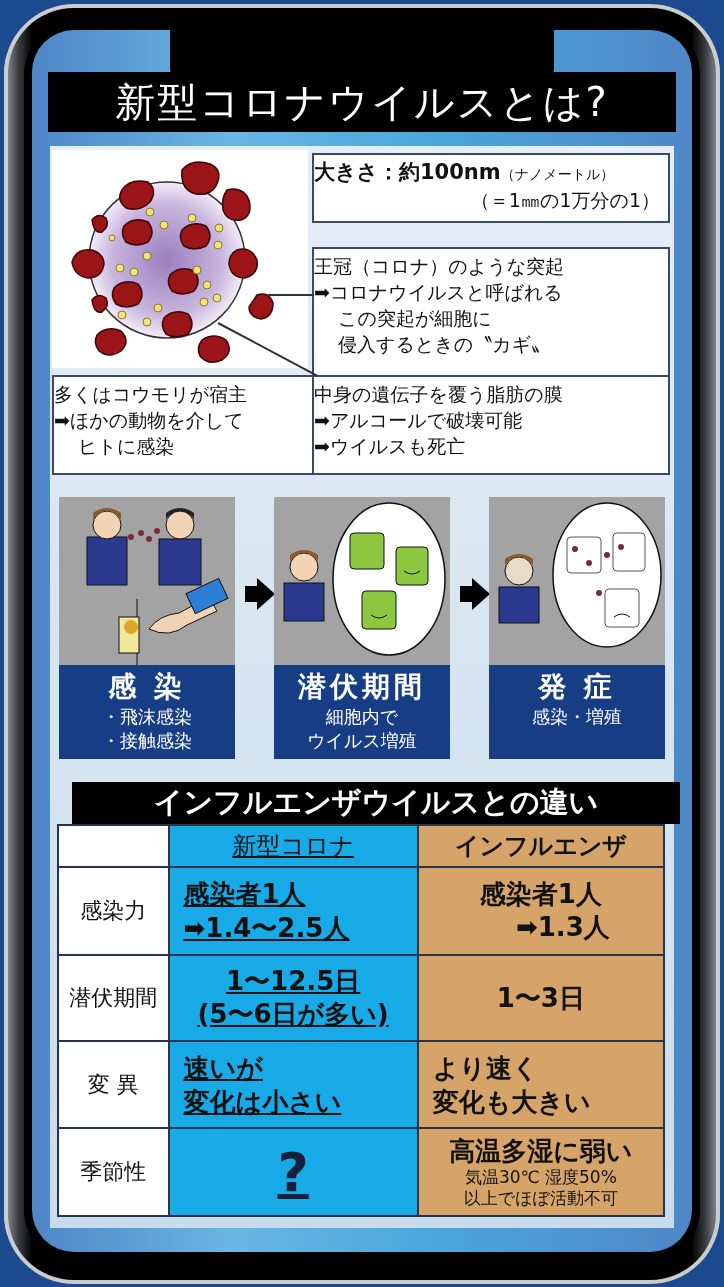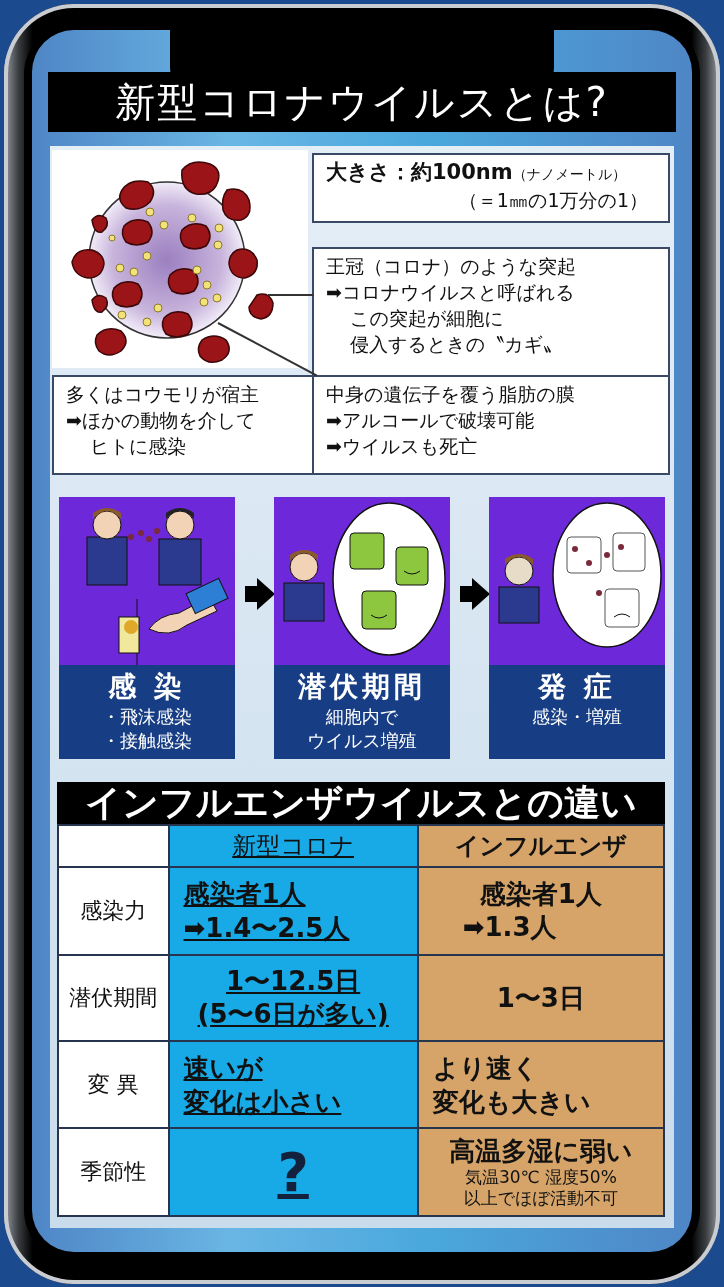--- a/index.html
+++ b/index.html
@@ -37,49 +37,49 @@
     position: absolute; left: 48px; top: 72px; width: 628px; height: 60px;
     background: #000; color: #fff; font-weight: normal; font-size: 40px;
     display: flex; align-items: center; justify-content: center; letter-spacing: 2px;
     z-index: 6;
   }
   .virus-box {
     position: absolute; left: 52px; top: 150px; width: 256px; height: 218px; background: #fff;
   }
   .info-box {
     position: absolute; background: #fff; border: 2px solid #3a4a66;
-    font-size: 19px; line-height: 26px; color: #111; padding: 4px 12px;
+    font-size: 19px; line-height: 26px; color: #111; padding: 4px 0;
   }
   .size-box { left: 312px; top: 153px; width: 358px; height: 70px; }
   .size-box .l1 { font-weight: bold; font-size: 21px; }
   .size-box .l1 small { font-size: 14px; font-weight: normal; }
   .size-box .l2 { text-align: right; padding-right: 8px; }
   .crown-box { left: 312px; top: 231px; width: 358px; height: 135px; margin-top: 16px; }
   .bat-box { left: 52px; top: 375px; width: 264px; height: 100px; }
   .mem-box { left: 312px; top: 375px; width: 358px; height: 100px; }
   .indent { padding-left: 24px; }
   .connector { position: absolute; background: #333; height: 2px; transform-origin: left center; z-index: 3; }
 
   .stage {
-    position: absolute; top: 497px; width: 176px; height: 231px; background: #6d28d9;
+    position: absolute; top: 497px; width: 176px; height: 231px; background: #a3a3a3;
   }
   .stage .illus { position: absolute; left: 0; top: 0; width: 176px; height: 168px; }
   .stage .label-box {
     position: absolute; left: 0; top: 168px; width: 176px; height: 94px;
     background: #173e85; color: #fff; text-align: center;
   }
   .stage .label-box .head { font-size: 28px; font-weight: bold; line-height: 36px; margin-top: 4px; letter-spacing: 4px; }
   .stage .label-box .sub { font-size: 18px; line-height: 24px; }
   .arrow { position: absolute; top: 578px; width: 0; height: 0;
     border-top: 16px solid transparent; border-bottom: 16px solid transparent; border-left: 18px solid #000; }
   .arrow::before { content: ""; position: absolute; left: -30px; top: -8px; width: 14px; height: 16px; background: #000; }
 
   .cmp-title {
-    position: absolute; left: 57px; top: 782px; width: 608px; height: 42px;
-    background: #000; color: #fff; font-size: 36px; font-weight: bold;
+    position: absolute; left: 72px; top: 782px; width: 608px; height: 42px;
+    background: #000; color: #fff; font-size: 29px; font-weight: bold;
     display: flex; align-items: center; justify-content: center;
   }
   table.cmp {
     position: absolute; left: 57px; top: 824px; width: 608px; border-collapse: collapse;
     font-size: 24px; color: #111;
   }
   table.cmp td { border: 2px solid #26344d; text-align: center; vertical-align: middle; }
   td.rowh { background: #fff; width: 111px; font-size: 22px; }
   td.corona { background: #18aae7; width: 250px; font-weight: bold; text-decoration: underline; }
   td.flu { background: #d6a469; width: 247px; font-weight: bold; }
@@ -264,21 +264,21 @@
     <td class="flu" style="font-weight:bold">インフルエンザ</td>
   </tr>
   <tr class="r1">
     <td class="rowh">感染力</td>
     <td class="corona left">
       <div>感染者1人</div>
       <div>➡1.4〜2.5人</div>
     </td>
     <td class="flu big">
       <div>感染者1人</div>
-      <div style="text-align:left;padding-left:44px">➡1.3人</div>
+      <div style="text-align:center;padding-left:44px">➡1.3人</div>
     </td>
   </tr>
   <tr class="r2">
     <td class="rowh">潜伏期間</td>
     <td class="corona big">
       <div>1〜12.5日</div>
       <div>(5〜6日が多い)</div>
     </td>
     <td class="flu big">
       <div>1〜3日</div>

